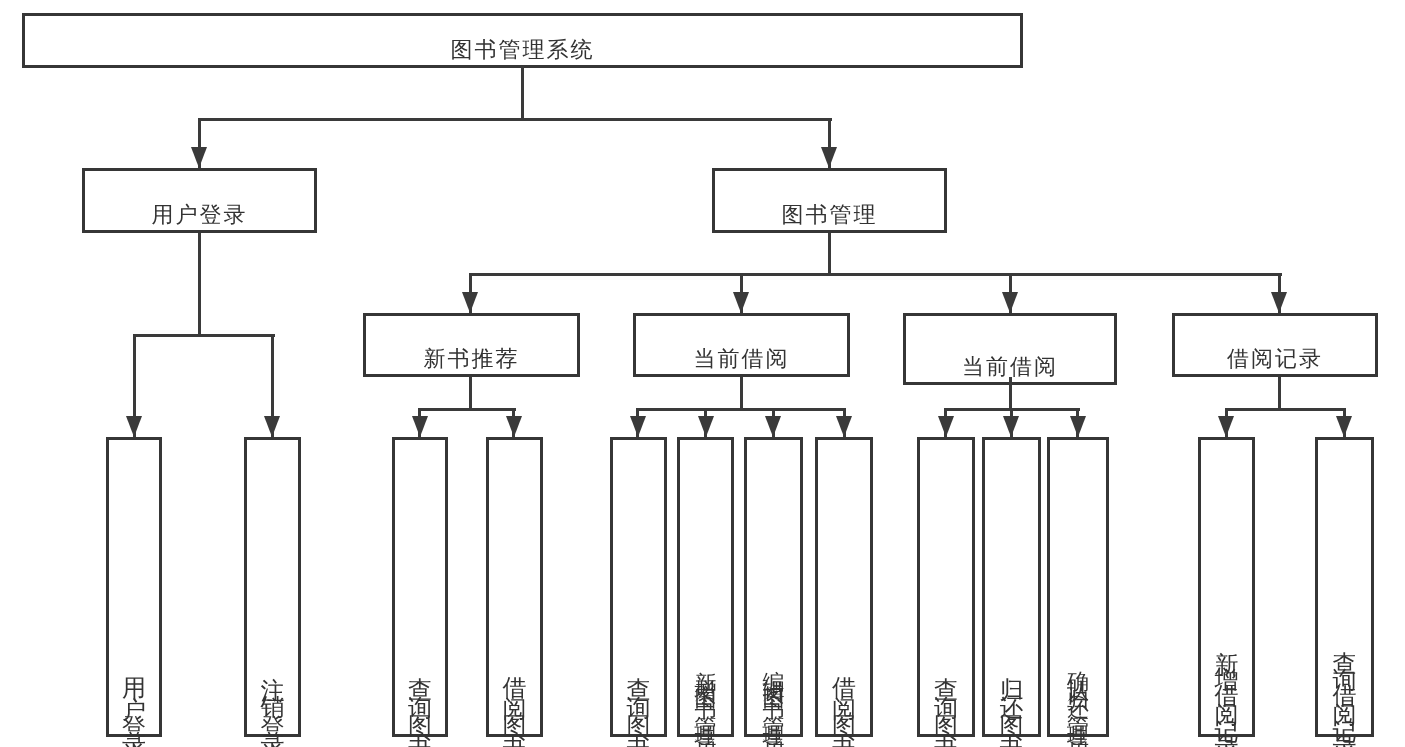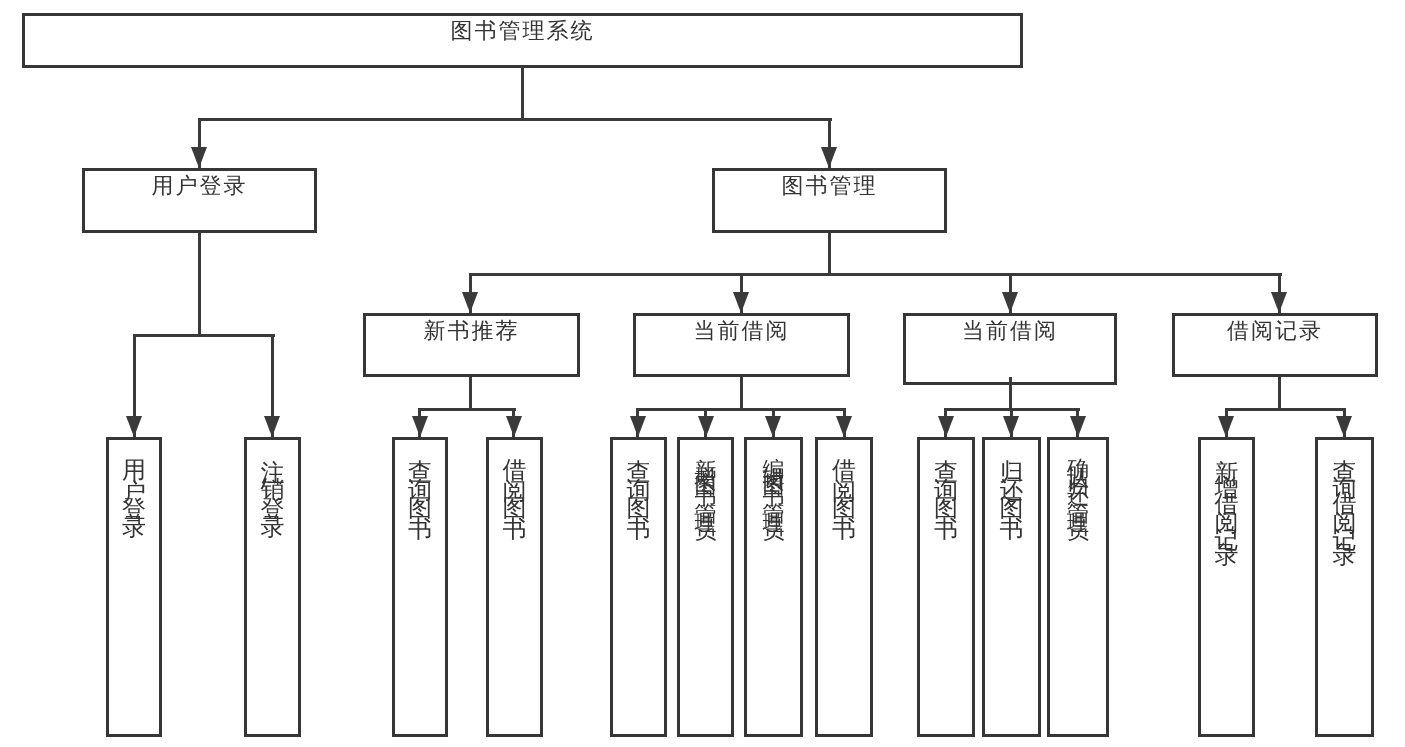--- a/index.html
+++ b/index.html
@@ -1,20 +1,20 @@
 <!DOCTYPE html>
 <html><head>
 <meta charset="utf-8">
 <style>
   * { margin:0; padding:0; box-sizing:border-box; }
   html,body { background:#ffffff; font-family:"Liberation Sans", sans-serif; }
   .canvas { position:relative; width:1405px; height:747px; background:#ffffff; overflow:hidden; }
 
   .box { position:absolute; border:3px solid #363636; background:#ffffff; color:#333333;
-         display:flex; align-items:flex-start; justify-content:center; }
+         display:flex; align-items:flex-end; justify-content:center; }
   .box.h span { font-size:22px; letter-spacing:2px; white-space:nowrap; }
   .box.v span { writing-mode:vertical-lr; font-size:24px; letter-spacing:19px; line-height:1; }
   .box.v.long span { font-size:22px; letter-spacing:9px; }
   .box.v.mid  span { letter-spacing:17px; }
 
   .line  { position:absolute; background:#3a3a3a; }
   .arrow { position:absolute; width:0; height:0;
            border-left:8px solid transparent; border-right:8px solid transparent;
            border-top:21px solid #3a3a3a; }
 

